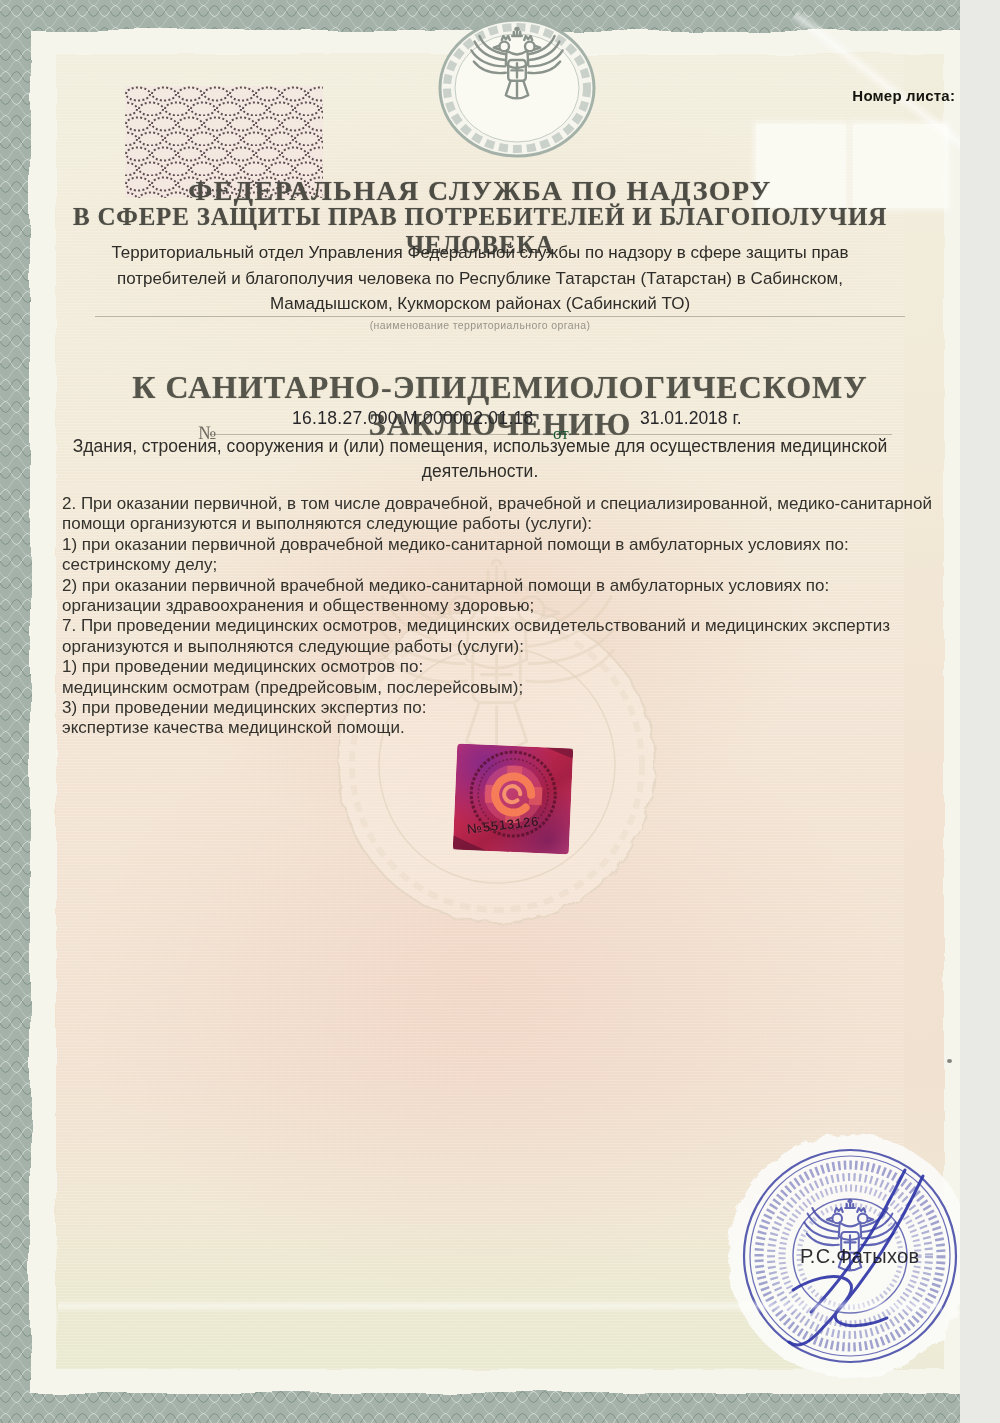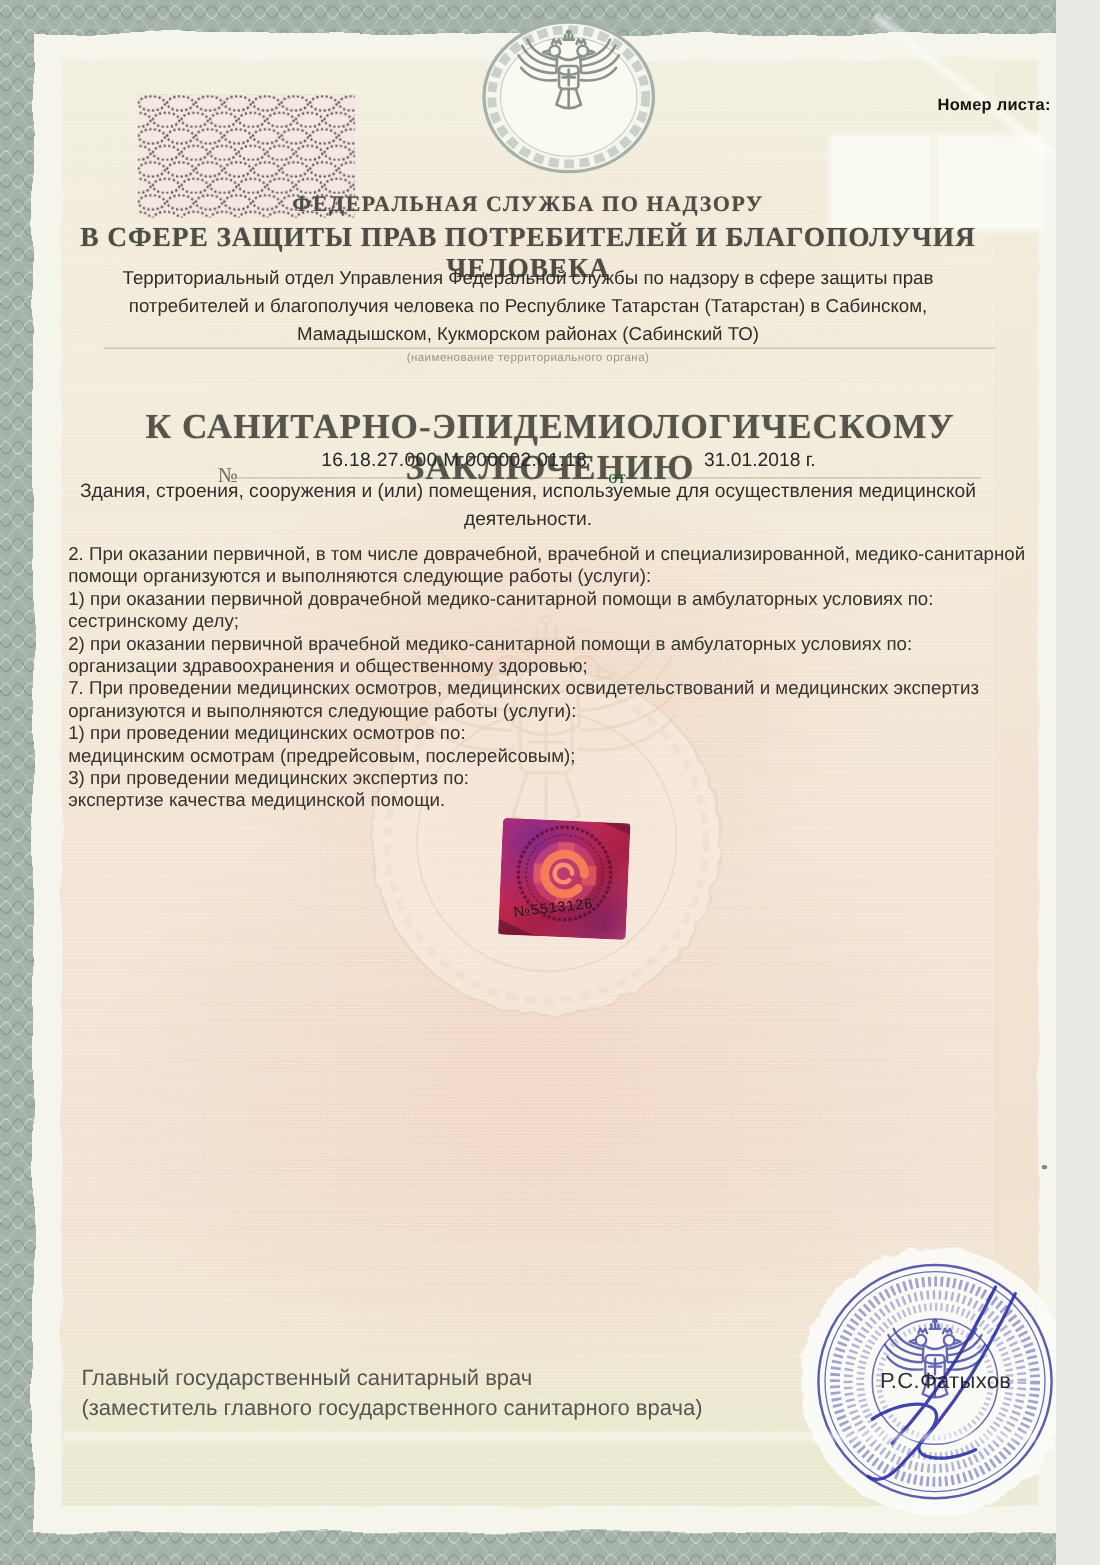--- a/index.html
+++ b/index.html
@@ -33,21 +33,21 @@
 
   
   .lattice{left:125px;top:86px;width:198px;height:112px;background:rgba(243,226,229,.45);}
 
   
   .scan-blur{text-shadow:0 0 1px rgba(90,88,78,.55);}
   .sheet-number{top:87px;left:690px;width:278px;text-align:right;
     font-size:15px;font-weight:bold;color:#15150f;letter-spacing:.2px;}
   .agency{left:0;right:0;text-align:center;font-family:"Liberation Serif",serif;
     font-weight:bold;color:#4d4d45;}
-  .agency-line1{top:175px;font-size:20px;letter-spacing:1.4px;}
+  .agency-line1{top:175px;font-size:28px;letter-spacing:1.4px;}
   .agency-line2{top:203px;font-size:25px;letter-spacing:.8px;white-space:pre-wrap;}
   .territorial{top:240px;left:85px;right:85px;text-align:center;font-size:17px;
     line-height:25.5px;color:#2d2c28;white-space:pre-line;}
   .divider{top:316px;left:95px;width:810px;height:1px;background:rgba(105,100,88,.4);}
   .territorial-caption{top:319px;left:0;right:0;text-align:center;font-size:10.5px;
     color:#97948a;letter-spacing:.4px;}
   .doc-title{left:0;right:0;text-align:center;font-family:"Liberation Serif",serif;
     font-weight:bold;color:#55554b;}
   .title-line1{top:332px;font-size:33px;letter-spacing:3px;}
   .title-line2{top:369px;font-size:32px;letter-spacing:1px;padding-left:40px;}
@@ -250,18 +250,16 @@
     <use href="#eagle" transform="translate(79,70) scale(0.8)" stroke="#3d43a6" stroke-width="2.6" opacity=".8"></use>
     <g stroke="#2c33a6" stroke-width="3" fill="none" stroke-linecap="round" opacity=".9">
       <path d="M200,46 C178,92 148,148 94,204"></path>
       <path d="M182,40 C162,80 136,132 88,182"></path>
       <path d="M70,160 C108,136 148,146 118,176 C98,196 134,202 164,188"></path>
       <path d="M94,204 C84,214 74,218 66,212"></path>
     </g>
   </svg>
   <div class="abs stamp-name">Р.С.Фатыхов</div>
 
-  <div class="abs official">Главный государственный санитарный врач
-(заместитель главного государственного санитарного врача)</div>
 
   <div class="abs fold-band"></div>
   <div class="abs speck"></div>
 </div>
 
 </body></html>

